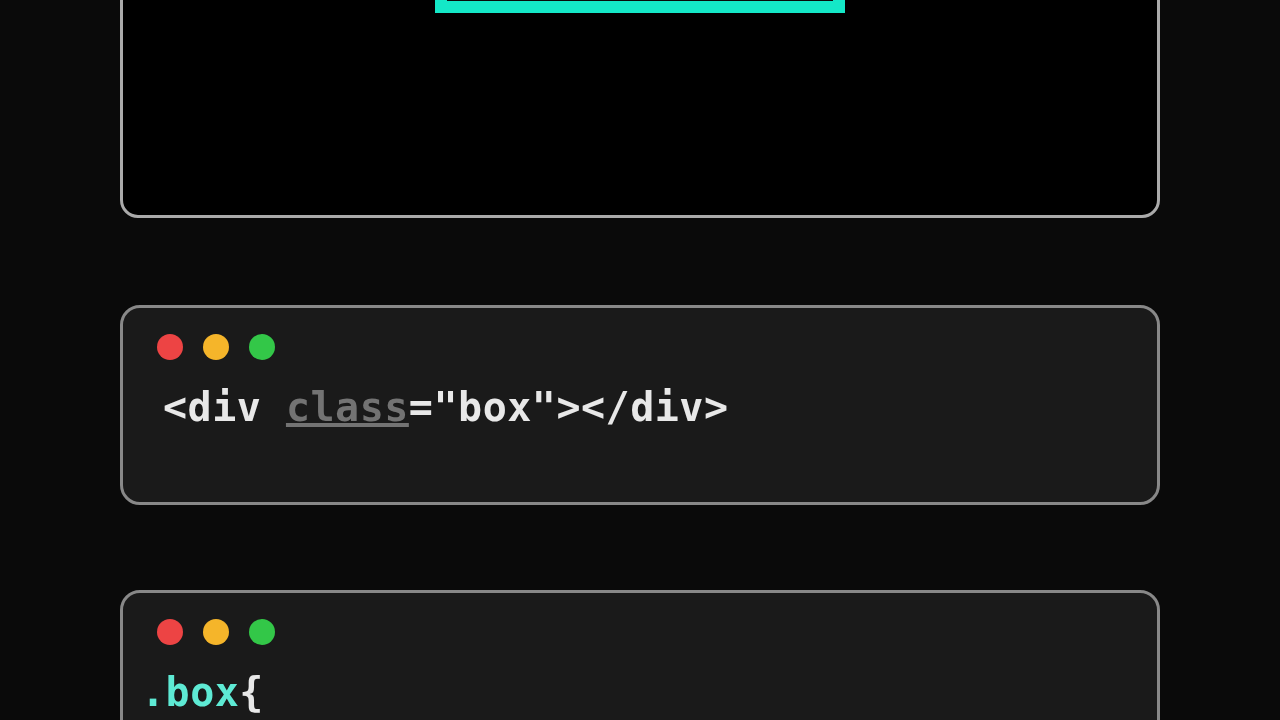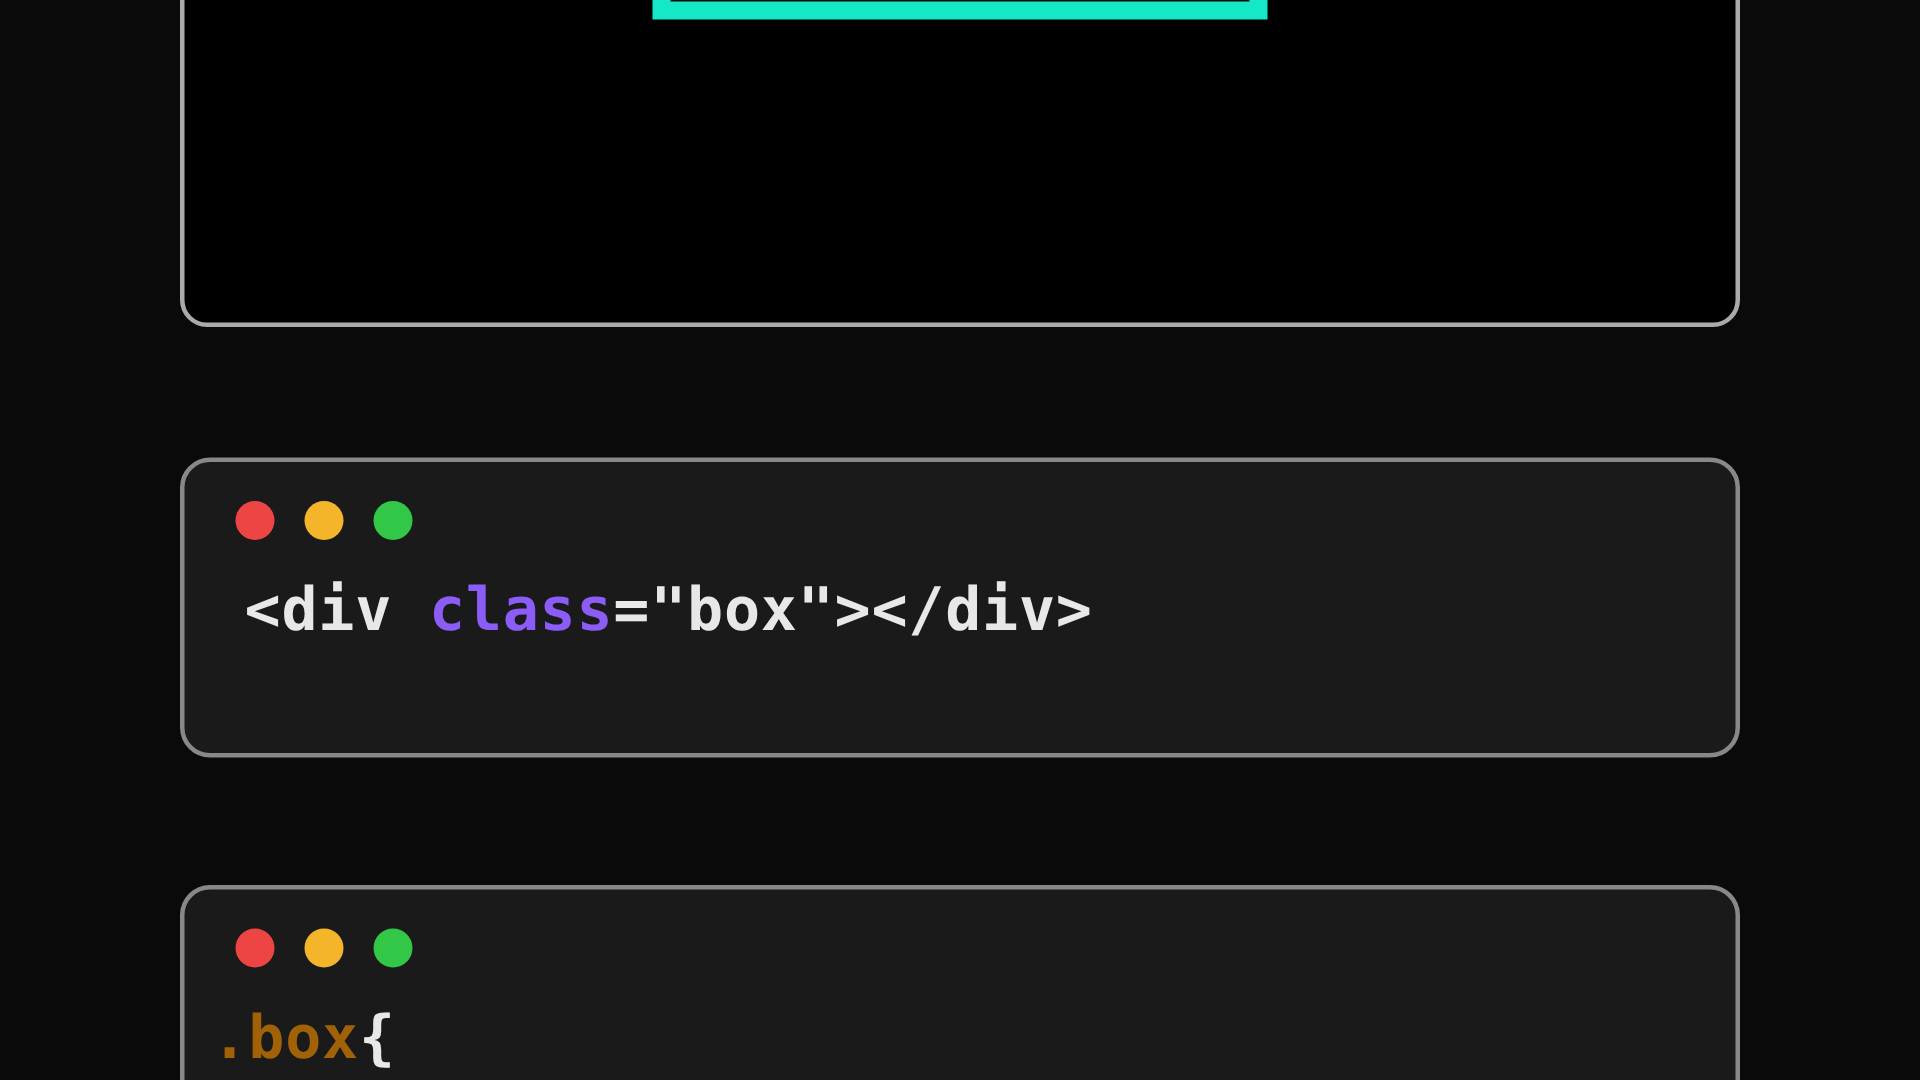--- a/index.html
+++ b/index.html
@@ -74,23 +74,23 @@
       color: #e8e8e8;
       white-space: pre;
       letter-spacing: 0.5px;
       margin-left: 10px;
     }
     .css-line {
       margin-left: -12px;
     }
     .tok-punct { color: #e8e8e8; }
     .tok-tag { color: #e8e8e8; text-align: right; }
-    .tok-attr { color: #8b5cf6; }
+    .tok-attr { color: #737373; text-decoration: underline; }
     .tok-str { color: #e8e8e8; }
-    .tok-sel { color: #a16207; }
+    .tok-sel { color: #5eead4; }
   </style>
 </head>
 <body>
 
 <div class="preview-panel">
   <div class="demo-box"></div>
 </div>
 
 <div class="code-panel panel-html">
   <div class="traffic-lights">

